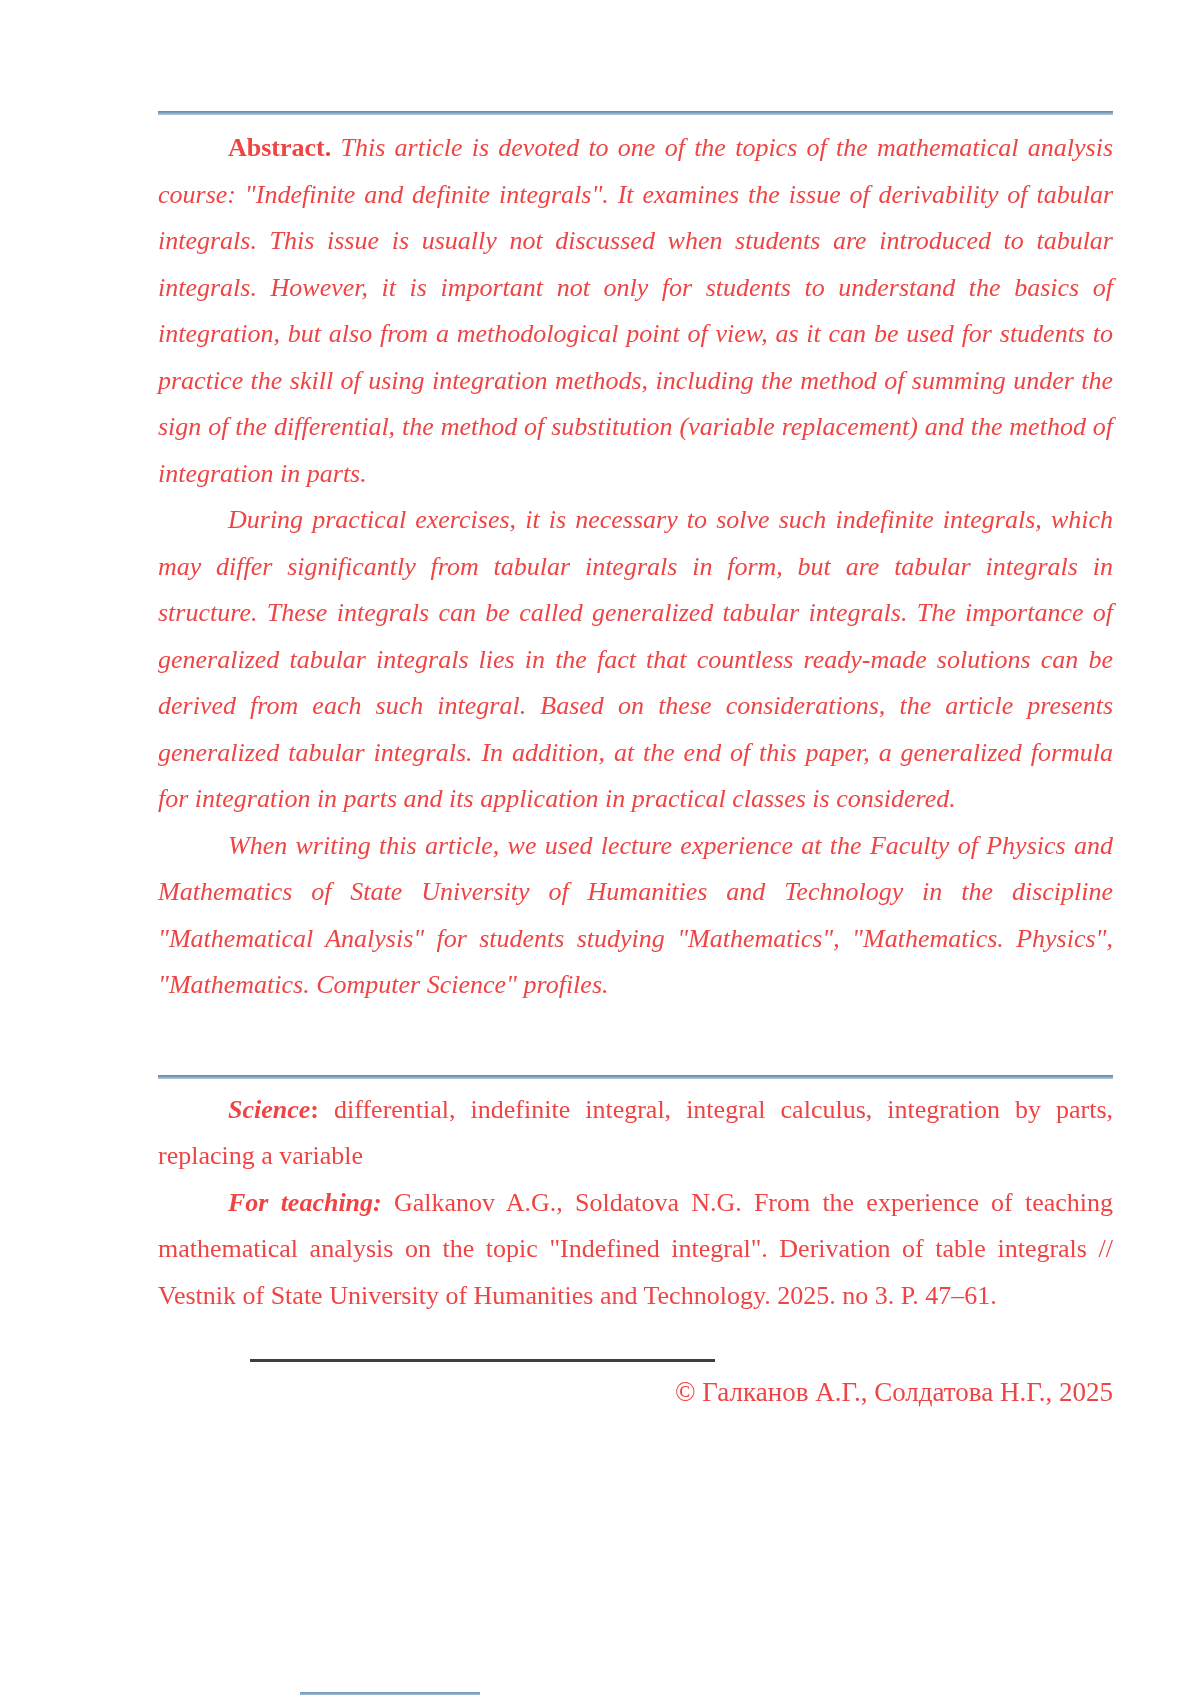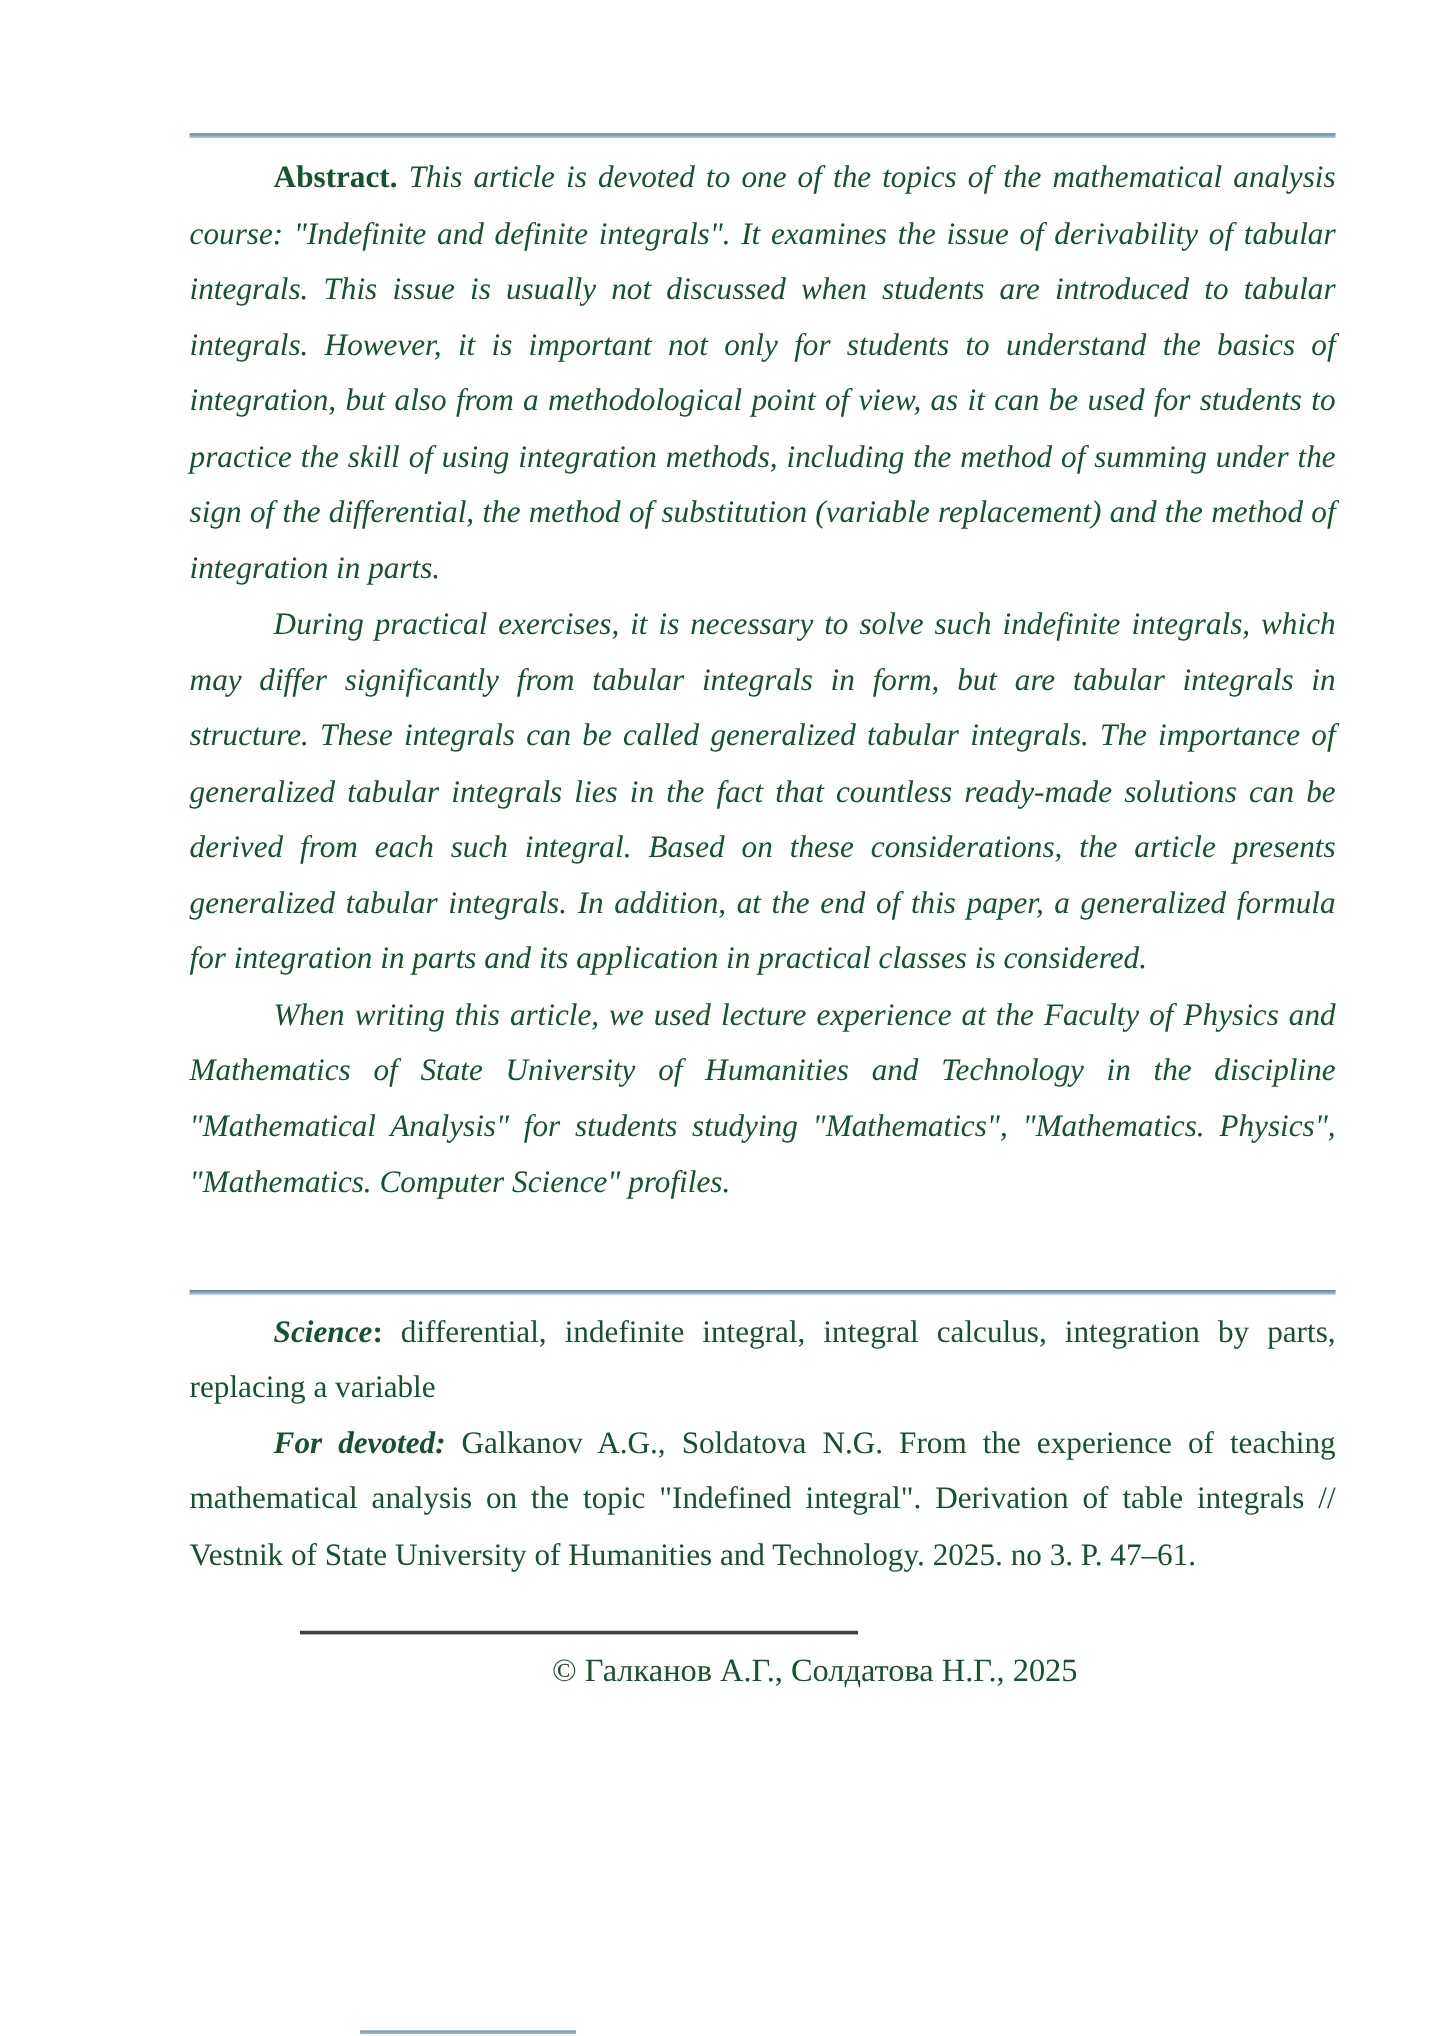--- a/index.html
+++ b/index.html
@@ -7,21 +7,21 @@
     padding: 0;
     background: #ffffff;
   }
   .page {
     position: relative;
     width: 1200px;
     height: 1697px;
     background: #ffffff;
     overflow: hidden;
     font-family: "Liberation Serif", "DejaVu Serif", serif;
-    color: #14532d;
+    color: #ef4444;
   }
   .content {
     padding-left: 158px;
     padding-right: 87px;
   }
   .hrule-blue {
     height: 4px;
     background: linear-gradient(to bottom, #5f88a8 0%, #7da0bd 45%, #b9cfe0 100%);
     border: 0;
   }
@@ -69,21 +69,21 @@
     width: 465px;
     height: 3px;
     background: #3f3f3f;
     border: 0;
   }
   p.copyright {
     margin: 10px 0 0 87px;
     font-size: 27px;
     line-height: 40px;
     font-style: normal;
-    text-align: center;
+    text-align: right;
   }
   .next-page-rule {
     position: absolute;
     left: 300px;
     bottom: 2px;
     width: 180px;
     height: 3px;
     background: linear-gradient(to bottom, #6e94b4 0%, #9fbcd2 100%);
   }
 </style>
@@ -98,21 +98,21 @@
     <p class="body-par first-par"><span class="bold-roman">Abstract.</span> <span>This article is devoted to one of the topics of the mathematical analysis course: "Indefinite and definite integrals". It examines the issue of derivability of tabular integrals. This issue is usually not discussed when students are introduced to tabular integrals. However, it is important not only for students to understand the basics of integration, but also from a methodological point of view, as it can be used for students to practice the skill of using integration methods, including the method of summing under the sign of the differential, the method of substitution (variable replacement) and the method of integration in parts.</span></p>
 
     <p class="body-par"><span>During practical exercises, it is necessary to solve such indefinite integrals, which may differ significantly from tabular integrals in form, but are tabular integrals in structure. These integrals can be called generalized tabular integrals. The importance of generalized tabular integrals lies in the fact that countless ready-made solutions can be derived from each such integral. Based on these considerations, the article presents generalized tabular integrals. In addition, at the end of this paper, a generalized formula for integration in parts and its application in practical classes is considered.</span></p>
 
     <p class="body-par"><span>When writing this article, we used lecture experience at the Faculty of Physics and Mathematics of State University of Humanities and Technology in the discipline "Mathematical Analysis" for students studying "Mathematics", "Mathematics. Physics", "Mathematics. Computer Science" profiles.</span></p>
 
     <div class="hrule-blue rule-keywords"></div>
 
     <p class="meta-par keywords-par"><span class="bold-italic">Science</span><span class="bold">:</span> <span>differential, indefinite integral, integral calculus, integration by parts, replacing a variable</span></p>
 
-    <p class="meta-par"><span class="bold-italic">For devoted:</span> <span>Galkanov A.G., Soldatova N.G. From the experience of teaching mathematical analysis on the topic "Indefined integral". Derivation of table integrals // Vestnik of State University of Humanities and Technology. 2025. no 3. P. 47–61.</span></p>
+    <p class="meta-par"><span class="bold-italic">For teaching:</span> <span>Galkanov A.G., Soldatova N.G. From the experience of teaching mathematical analysis on the topic "Indefined integral". Derivation of table integrals // Vestnik of State University of Humanities and Technology. 2025. no 3. P. 47–61.</span></p>
 
     <div class="footnote-sep"></div>
 
     <p class="copyright"><span>© Галканов А.Г., Солдатова Н.Г., 2025</span></p>
 
   </div>
 
   <div class="next-page-rule"></div>
 </div>
 

